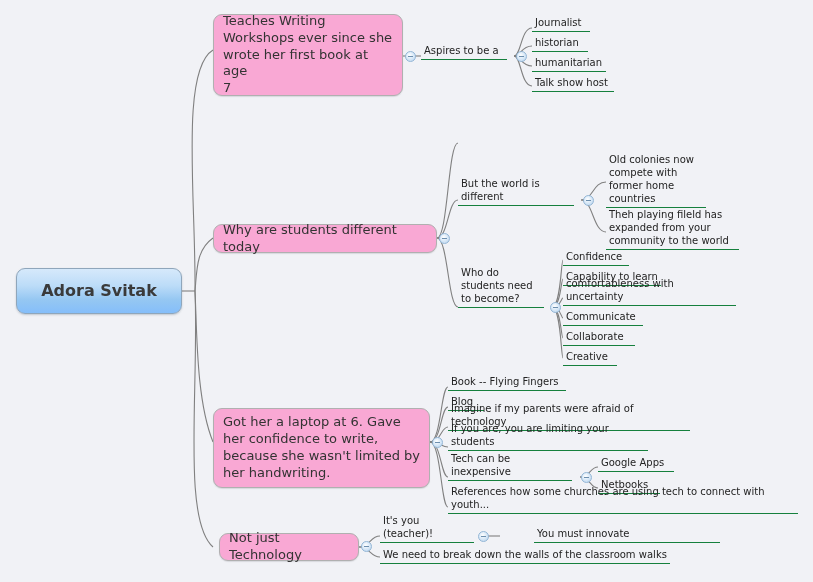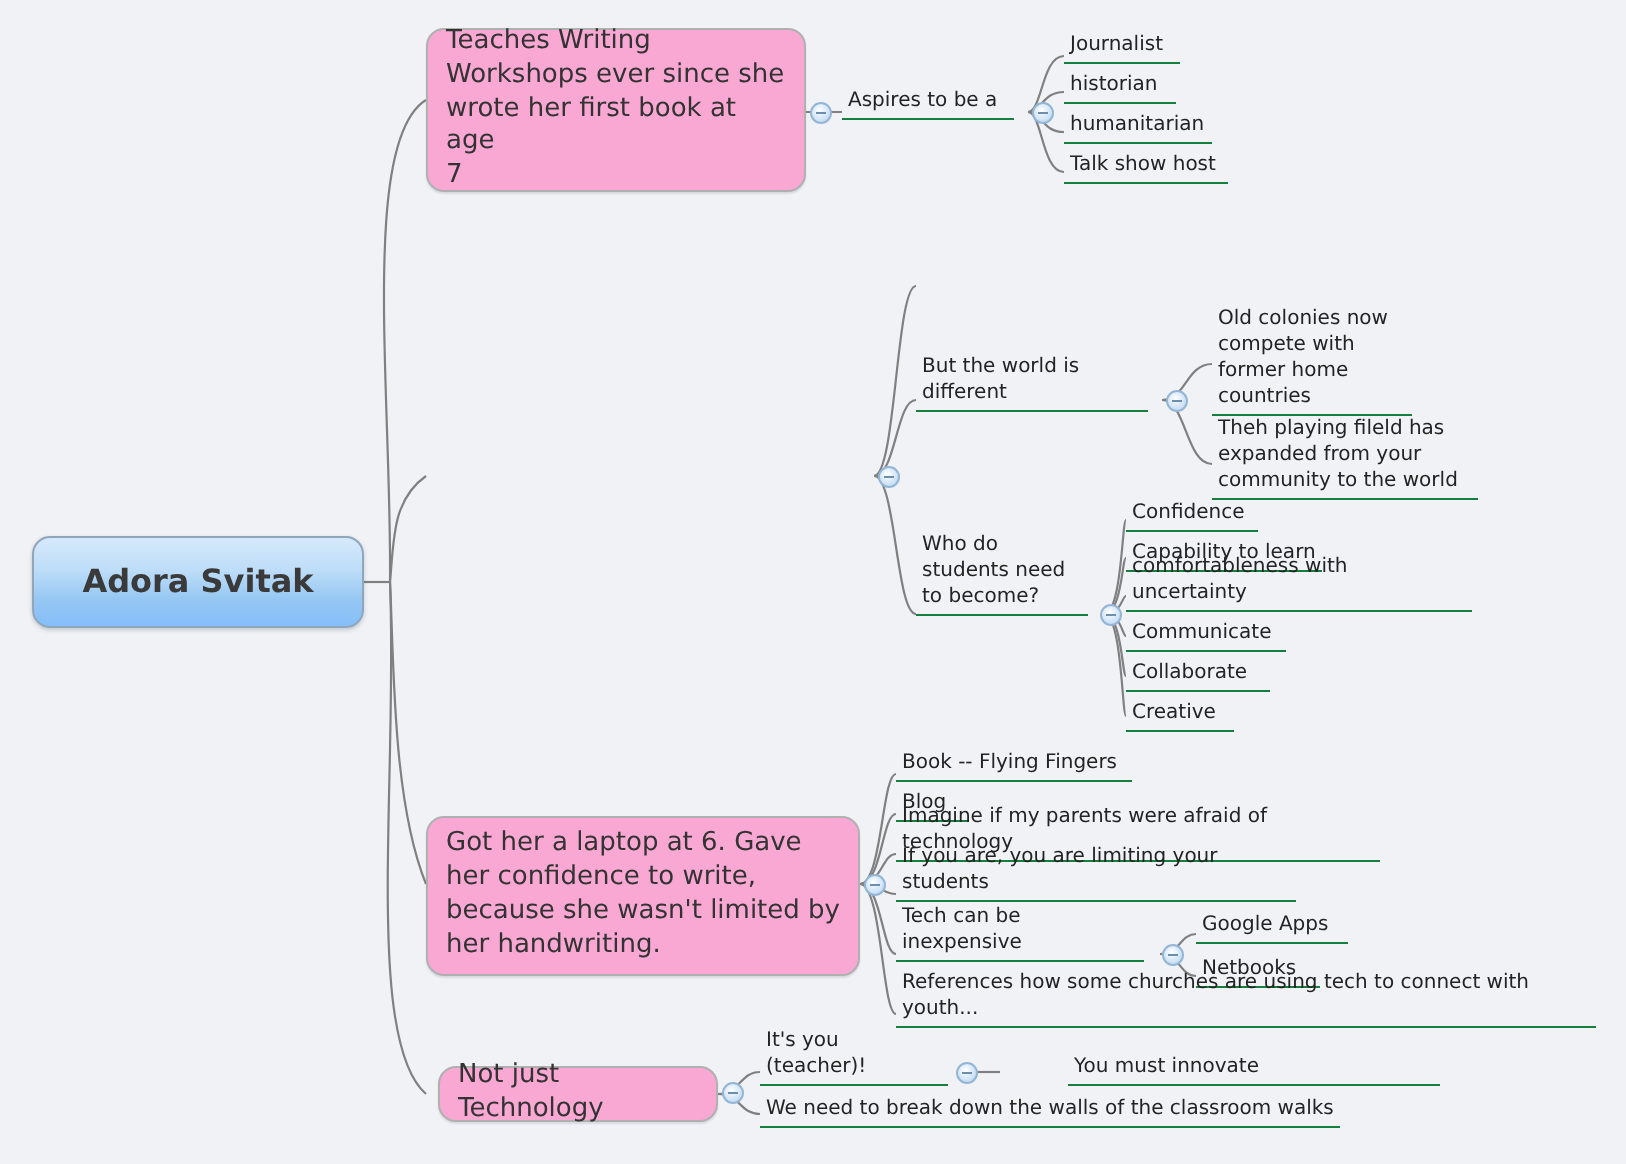--- a/index.html
+++ b/index.html
@@ -171,20 +171,23 @@
   <div class="node leaf" style="left:532px; top:36px; width:56px; height:16px;">
     <span>historian</span>
   </div>
   <div class="node leaf" style="left:532px; top:56px; width:74px; height:16px;">
     <span>humanitarian</span>
   </div>
   <div class="node leaf" style="left:532px; top:76px; width:82px; height:16px;">
     <span>Talk show host</span>
   </div>
 
+  <div class="node boxed" style="left:213px; top:224px; width:224px; height:29px;">
+    <span>Why are students different today</span>
+  </div>
   <div class="toggle" style="left:439px; top:233px;"></div>
 
 
   <div class="node leaf" style="left:458px; top:190px; width:116px; height:16px;">
     <span>But the world is different</span>
   </div>
   <div class="toggle" style="left:583px; top:195px;"></div>
 
   <div class="node leaf" style="left:606px; top:152px; width:100px; height:56px;">
     <span>Old colonies now

